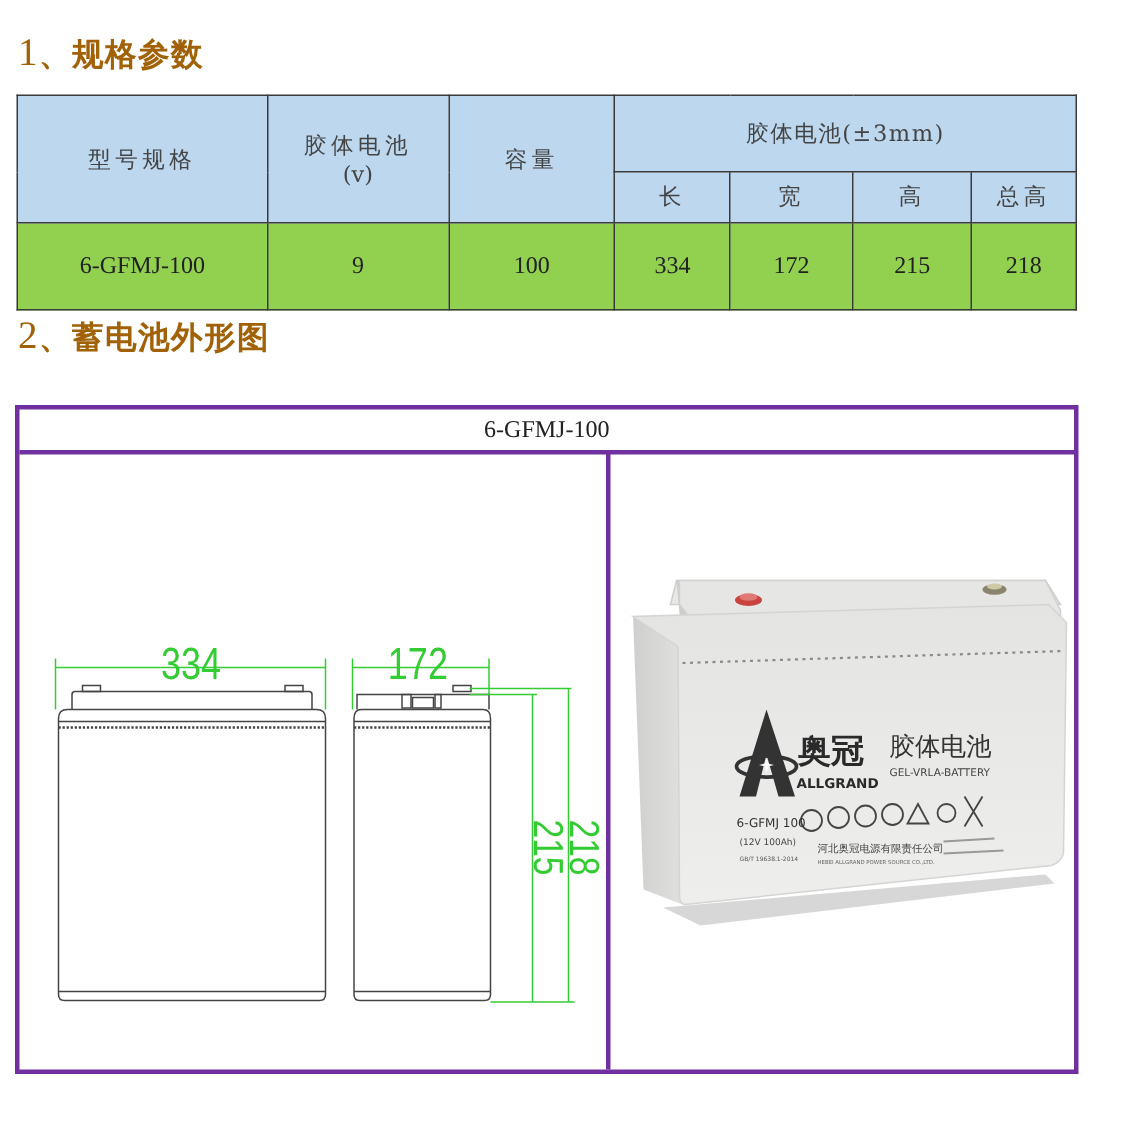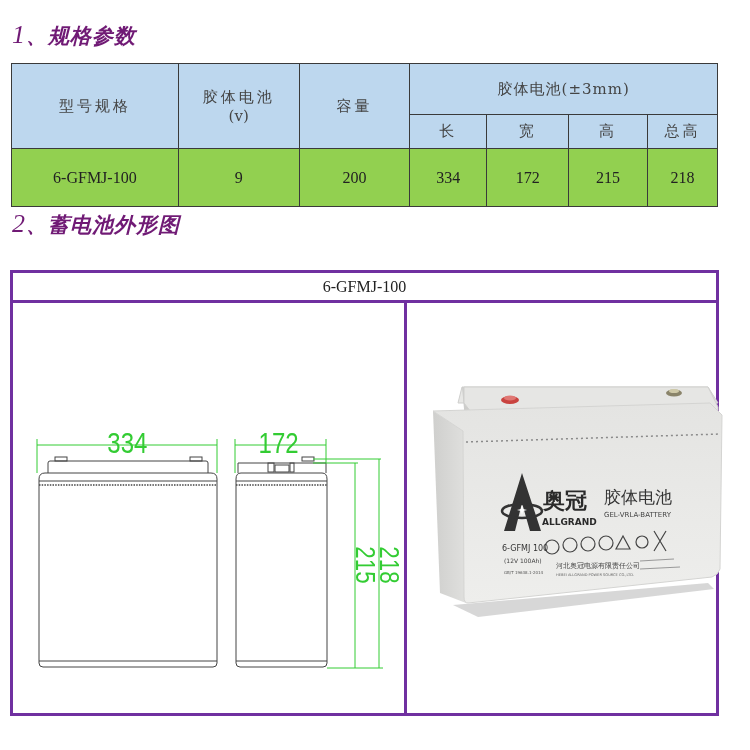--- a/index.html
+++ b/index.html
@@ -1,19 +1,19 @@
 <!DOCTYPE html>
 <html><head>
 <meta charset="utf-8">
 <style>
   html, body { margin:0; padding:0; background:#ffffff; }
   body { width:750px; height:750px; position:relative; overflow:hidden;
          font-family:"DejaVu Serif", serif; color:#222; }
   .heading { position:absolute; left:12px; font-family:"DejaVu Sans", sans-serif;
-             font-weight:bold; font-size:21px; color:#701a75; letter-spacing:1px;font-style:italic; }
+             font-weight:bold; font-size:21px; color:#a16207; letter-spacing:1px; }
   .heading .num { font-family:"Liberation Serif", serif; font-weight:normal; font-size:26px; }
   #h1 { top:20px; }
   #h2 { top:209px; }
 
   
   table.spec { position:absolute; left:11px; top:63px; width:707px; border-collapse:collapse;
                font-family:"Liberation Serif", serif; }
   table.spec td { border:1px solid #3a3a3a; text-align:center; vertical-align:middle;
                   padding:0; font-size:16px; color:#333; }
   table.spec td.cjk { font-family:"DejaVu Serif", serif; font-size:15px; color:#444; letter-spacing:3px; }
@@ -23,21 +23,21 @@
   table.spec tr.val td { background:#92d050; height:57px; font-size:16px; color:#222; }
 
   
   .frame { position:absolute; left:10px; top:270px; width:709px; height:446px;
            border:3px solid #7030a0; box-sizing:border-box; }
   .frame-title { position:absolute; left:0; top:0; right:0; height:27px; line-height:27px;
                  text-align:center; font-family:"Liberation Serif", serif; font-size:16px;
                  color:#222; border-bottom:3px solid #7030a0; }
   .frame-divider { position:absolute; left:391px; top:27px; bottom:0; width:3px; background:#7030a0; }
   .pane-left { position:absolute; left:0; top:30px; width:391px; bottom:0; }
-  .pane-right { position:absolute; left:394px; top:30px; right:0; bottom:0;padding-left:11px; }
+  .pane-right { position:absolute; left:394px; top:30px; right:0; bottom:0; }
   svg text { font-family:"Liberation Sans Narrow","Liberation Sans", sans-serif; }
 </style>
 </head>
 <body>
 
 <div id="h1" class="heading">
   <span class="num">1</span><span>、</span><span>规格参数</span>
 </div>
 
 <table class="spec">
@@ -62,21 +62,21 @@
   </tr>
   <tr class="hdr hdr2">
     <td class="cjk">长</td>
     <td class="cjk">宽</td>
     <td class="cjk">高</td>
     <td class="cjk">总高</td>
   </tr>
   <tr class="val">
     <td>6-GFMJ-100</td>
     <td>9</td>
-    <td>200</td>
+    <td>100</td>
     <td>334</td>
     <td>172</td>
     <td>215</td>
     <td>218</td>
   </tr>
 </tbody>
   </table>
 
 <div id="h2" class="heading">
   <span class="num">2</span><span>、</span><span>蓄电池外形图</span>

